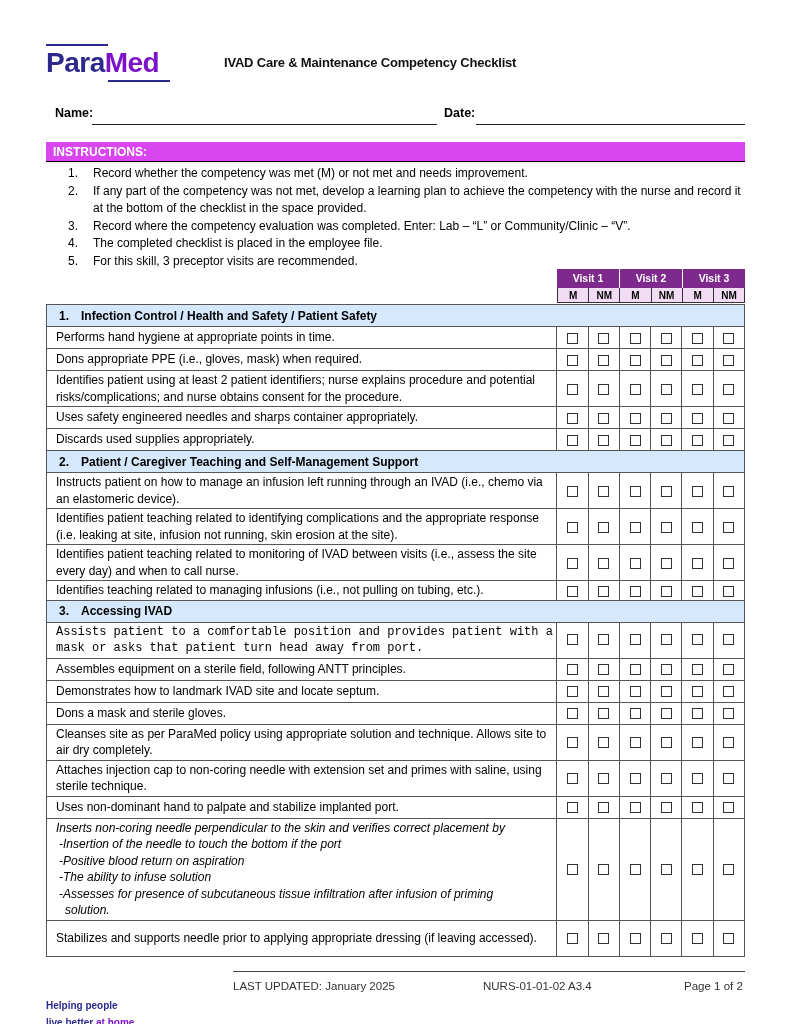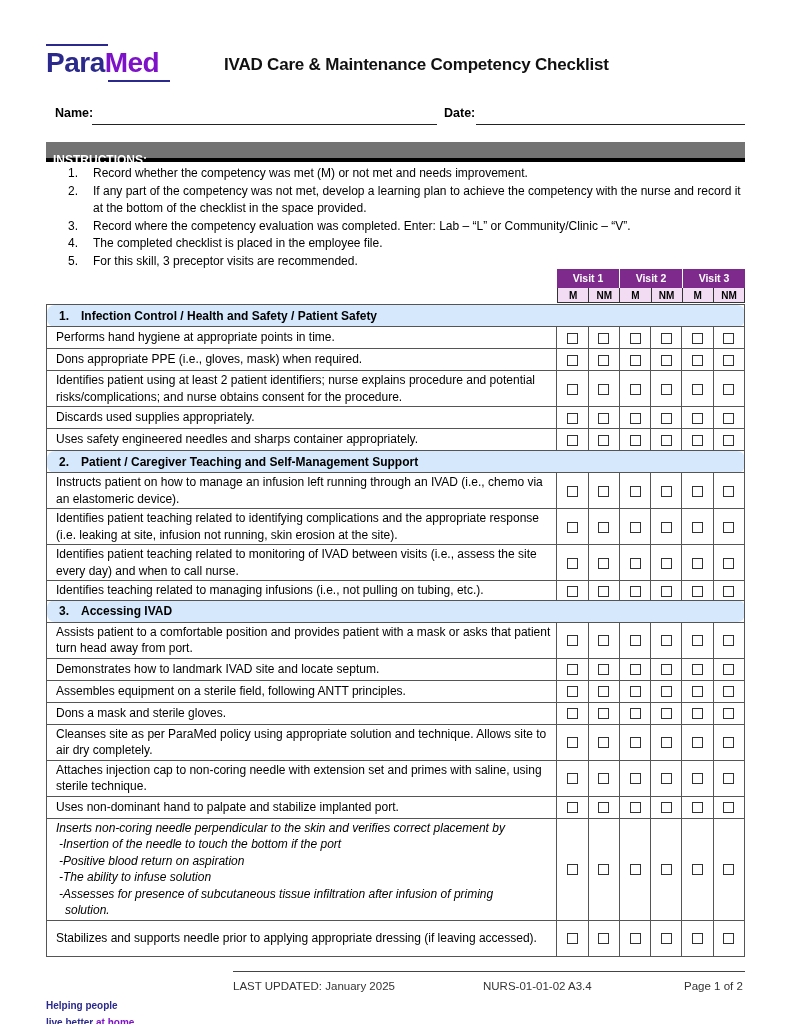--- a/index.html
+++ b/index.html
@@ -6,45 +6,45 @@
   html, body { width: 791px; height: 1024px; background: #ffffff; overflow: hidden; }
   body { font-family: "Liberation Sans", sans-serif; color: #000; position: relative; }
 
   .logo { position: absolute; left: 46px; top: 44px; width: 128px; height: 40px; }
   .logo .bar-top { position: absolute; left: 0; top: 0; width: 62px; height: 2px; background: #2b2a8c; }
   .logo .bar-bot { position: absolute; left: 62px; top: 36px; width: 62px; height: 2px; background: #2b2a8c; }
   .logo .word { position: absolute; left: 0; top: 3px; font-size: 28px; font-weight: bold; letter-spacing: -0.5px; line-height: 32px; }
   .logo .para { color: #2b2a8c; }
   .logo .med { color: #7d12c9; }
 
-  .title { position: absolute; left: 224px; top: 55px; font-size: 17px; font-weight: bold; color: #111; letter-spacing: -0.2px; }
+  .title { position: absolute; left: 224px; top: 55px; font-size: 13px; font-weight: bold; color: #111; letter-spacing: -0.2px; }
 
   .field-row { position: absolute; top: 106px; font-size: 12.5px; font-weight: bold; }
   .field-line { position: absolute; top: 124px; height: 1px; background: #222; }
 
-  .instr-bar { position: absolute; left: 46px; top: 142px; width: 699px; height: 20px; background: #737373; color: #fff; font-size: 12px; font-weight: bold; padding: 11px 0 0 7px; border-bottom: 4px solid #000000; }
+  .instr-bar { position: absolute; left: 46px; top: 142px; width: 699px; height: 20px; background: #d946ef; color: #fff; font-size: 12px; font-weight: bold; padding: 3px 0 0 7px; border-bottom: 1px solid #000000; }
 
   .instr-list { position: absolute; left: 68px; top: 165px; width: 680px; font-size: 12px; line-height: 17.6px; }
   .instr-list .item { display: flex; }
   .instr-list .num { width: 25px; flex: none; }
 
   .visit-head { position: absolute; left: 557px; top: 269px; width: 188px; }
   .visit-row { display: flex; height: 19px; background: #7e2a8c; color: #fff; font-size: 10.5px; font-weight: bold; }
   .visit-row div { flex: 1; text-align: center; line-height: 19px; border-right: 1px solid #fff; }
   .visit-row div:last-child { border-right: none; }
   .mnm-row { display: flex; height: 15px; background: #f1dcf3; font-size: 10px; font-weight: bold; border-bottom: 1px solid #333; }
   .mnm-row div { flex: 1; text-align: center; line-height: 15px; border-right: 1px solid #333; }
   .mnm-row div:first-child { border-left: 1px solid #333; }
 
   table.checklist { position: absolute; left: 46px; top: 304px; width: 699px; border-collapse: collapse; font-size: 12px; }
   table.checklist td { border: 1px solid #555; vertical-align: middle; }
   td.desc { padding: 1px 0 1px 9px; line-height: 16.5px; width: 511px; }
   td.chk { width: 31.3px; text-align: center; }
   .box { display: inline-block; width: 11px; height: 11px; border: 1px solid #333; background: #fff; vertical-align: middle; }
-  tr.section td { background: #d5e8fc; font-weight: bold; padding: 2px 0 2px 12px; height: 22px; border-left: 1px solid #555; border-right: 1px solid #555; border-radius: 8px; }
+  tr.section td { background: #d5e8fc; font-weight: bold; padding: 2px 0 2px 12px; height: 22px; border-left: 1px solid #555; border-right: 1px solid #555; }
   .sec-num { display: inline-block; width: 22px; }
   .sub { display: block; padding-left: 3px; }
   .sub-cont { display: block; padding-left: 9px; }
 
   .footer-tag { position: absolute; left: 46px; top: 997px; font-size: 10px; font-weight: bold; color: #2b2a8c; line-height: 17px; }
   .footer-tag .accent { color: #7d12c9; }
   .footer-line { position: absolute; left: 233px; top: 971px; width: 512px; height: 1px; background: #444; }
   .footer-text { position: absolute; top: 980px; font-size: 11.5px; color: #333; }
 </style>
 </head>
@@ -129,30 +129,30 @@
       <tr style="height: 34px;">
         <td class="desc"><span>Identifies patient using at least 2 patient identifiers; nurse explains procedure and potential risks/complications; and nurse obtains consent for the procedure.</span></td>
         <td class="chk"><span class="box"></span></td>
         <td class="chk"><span class="box"></span></td>
         <td class="chk"><span class="box"></span></td>
         <td class="chk"><span class="box"></span></td>
         <td class="chk"><span class="box"></span></td>
         <td class="chk"><span class="box"></span></td>
       </tr>
       <tr style="height: 22px;">
+        <td class="desc"><span>Uses safety engineered needles and sharps container appropriately.</span></td>
+        <td class="chk"><span class="box"></span></td>
+        <td class="chk"><span class="box"></span></td>
+        <td class="chk"><span class="box"></span></td>
+        <td class="chk"><span class="box"></span></td>
+        <td class="chk"><span class="box"></span></td>
+        <td class="chk"><span class="box"></span></td>
+      </tr>
+      <tr style="height: 22px;">
         <td class="desc"><span>Discards used supplies appropriately.</span></td>
-        <td class="chk"><span class="box"></span></td>
-        <td class="chk"><span class="box"></span></td>
-        <td class="chk"><span class="box"></span></td>
-        <td class="chk"><span class="box"></span></td>
-        <td class="chk"><span class="box"></span></td>
-        <td class="chk"><span class="box"></span></td>
-      </tr>
-      <tr style="height: 22px;">
-        <td class="desc"><span>Uses safety engineered needles and sharps container appropriately.</span></td>
         <td class="chk"><span class="box"></span></td>
         <td class="chk"><span class="box"></span></td>
         <td class="chk"><span class="box"></span></td>
         <td class="chk"><span class="box"></span></td>
         <td class="chk"><span class="box"></span></td>
         <td class="chk"><span class="box"></span></td>
       </tr>
       <tr class="section">
         <td colspan="7"><span class="sec-num">2.</span><span>Patient / Caregiver Teaching and Self-Management Support</span></td>
       </tr>
@@ -188,40 +188,40 @@
         <td class="chk"><span class="box"></span></td>
         <td class="chk"><span class="box"></span></td>
         <td class="chk"><span class="box"></span></td>
         <td class="chk"><span class="box"></span></td>
         <td class="chk"><span class="box"></span></td>
         <td class="chk"><span class="box"></span></td>
       </tr>
       <tr class="section">
         <td colspan="7"><span class="sec-num">3.</span><span>Accessing IVAD</span></td>
       </tr>
-      <tr style="height: 34px;">
+      <tr style="height: 34px; font-family: Liberation Mono, monospace;">
         <td class="desc"><span>Assists patient to a comfortable position and provides patient with a mask or asks that patient turn head away from port.</span></td>
         <td class="chk"><span class="box"></span></td>
         <td class="chk"><span class="box"></span></td>
         <td class="chk"><span class="box"></span></td>
         <td class="chk"><span class="box"></span></td>
         <td class="chk"><span class="box"></span></td>
         <td class="chk"><span class="box"></span></td>
       </tr>
       <tr style="height: 22px;">
+        <td class="desc"><span>Assembles equipment on a sterile field, following ANTT principles.</span></td>
+        <td class="chk"><span class="box"></span></td>
+        <td class="chk"><span class="box"></span></td>
+        <td class="chk"><span class="box"></span></td>
+        <td class="chk"><span class="box"></span></td>
+        <td class="chk"><span class="box"></span></td>
+        <td class="chk"><span class="box"></span></td>
+      </tr>
+      <tr style="height: 22px;">
         <td class="desc"><span>Demonstrates how to landmark IVAD site and locate septum.</span></td>
-        <td class="chk"><span class="box"></span></td>
-        <td class="chk"><span class="box"></span></td>
-        <td class="chk"><span class="box"></span></td>
-        <td class="chk"><span class="box"></span></td>
-        <td class="chk"><span class="box"></span></td>
-        <td class="chk"><span class="box"></span></td>
-      </tr>
-      <tr style="height: 22px;">
-        <td class="desc"><span>Assembles equipment on a sterile field, following ANTT principles.</span></td>
         <td class="chk"><span class="box"></span></td>
         <td class="chk"><span class="box"></span></td>
         <td class="chk"><span class="box"></span></td>
         <td class="chk"><span class="box"></span></td>
         <td class="chk"><span class="box"></span></td>
         <td class="chk"><span class="box"></span></td>
       </tr>
       <tr style="height: 22px;">
         <td class="desc"><span>Dons a mask and sterile gloves.</span></td>
         <td class="chk"><span class="box"></span></td>

